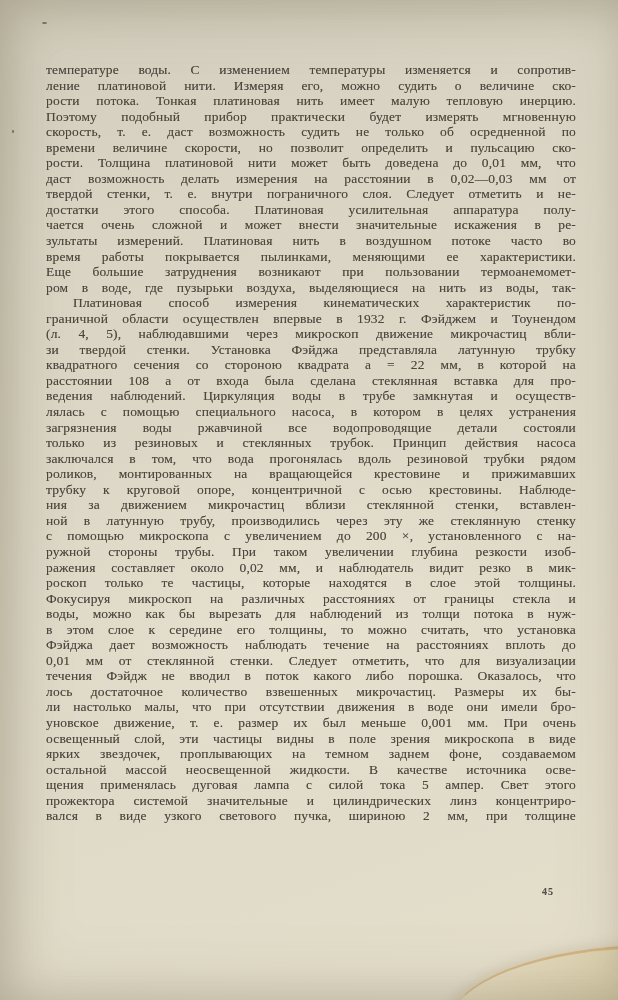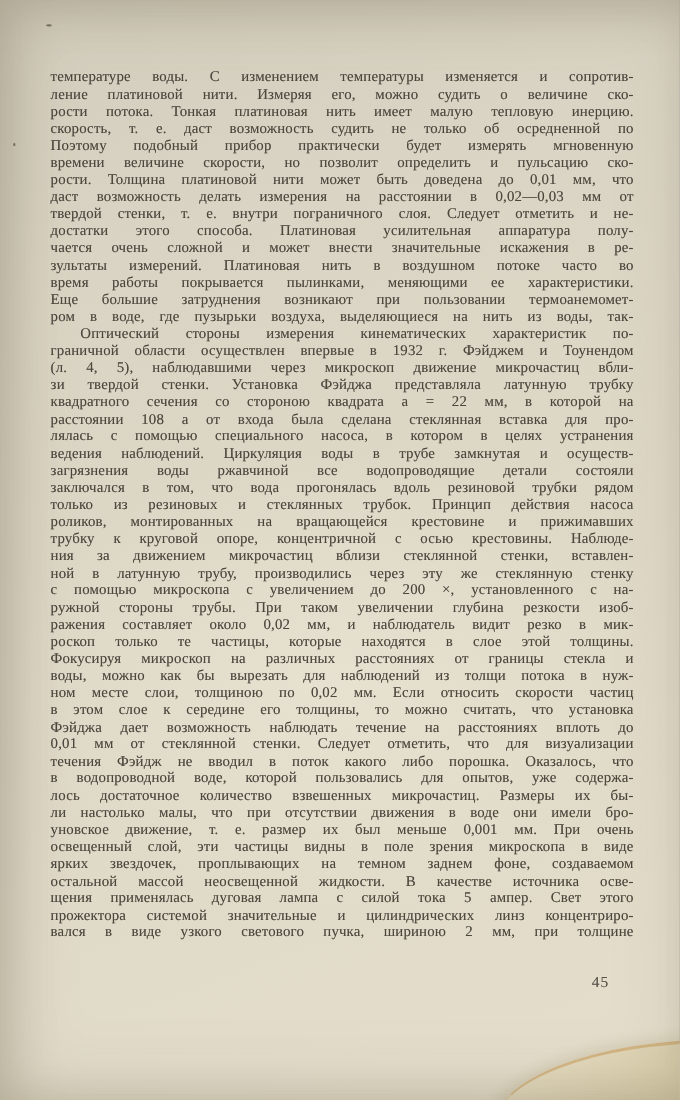--- a/index.html
+++ b/index.html
@@ -47,24 +47,25 @@
   .line.last-left {
     text-align-last: left;
   }
   .line.first-indent {
     text-indent: 27px;
   }
   .page-number {
     position: absolute;
     top: 886px;
     right: 76px;
-    font-size: 14px;
+    font-size: 10px;
     letter-spacing: 1px;
     color: #56524a;
     text-shadow: 0 0 0.5px rgba(80,76,68,0.4);
+    font-weight: bold;
   }
   .page-curl {
     position: absolute;
     right: -24px;
     bottom: -26px;
     width: 205px;
     height: 78px;
     border-top-left-radius: 100%;
     background: linear-gradient(135deg, #e9e0c7 0%, #ddd2b2 55%, #d3c6a2 100%);
     border-top: 3px solid rgba(198,153,88,0.55);
@@ -85,61 +86,59 @@
 
 <div class="page">
   <span class="speck s1"></span>
   <span class="speck s2"></span>
 
   <div class="text-block">
       <div class="para">
         <div class="line">температуре воды. С изменением температуры изменяется и сопротив-</div>
         <div class="line">ление платиновой нити. Измеряя его, можно судить о величине ско-</div>
         <div class="line">рости потока. Тонкая платиновая нить имеет малую тепловую инерцию.</div>
+        <div class="line">Поэтому подобный прибор практически будет измерять мгновенную</div>
         <div class="line">скорость, т. е. даст возможность судить не только об осредненной по</div>
-        <div class="line">Поэтому подобный прибор практически будет измерять мгновенную</div>
         <div class="line">времени величине скорости, но позволит определить и пульсацию ско-</div>
         <div class="line">рости. Толщина платиновой нити может быть доведена до 0,01 мм, что</div>
         <div class="line">даст возможность делать измерения на расстоянии в 0,02—0,03 мм от</div>
         <div class="line">твердой стенки, т. е. внутри пограничного слоя. Следует отметить и не-</div>
         <div class="line">достатки этого способа. Платиновая усилительная аппаратура полу-</div>
         <div class="line">чается очень сложной и может внести значительные искажения в ре-</div>
         <div class="line">зультаты измерений. Платиновая нить в воздушном потоке часто во</div>
         <div class="line">время работы покрывается пылинками, меняющими ее характеристики.</div>
         <div class="line">Еще большие затруднения возникают при пользовании термоанемомет-</div>
         <div class="line">ром в воде, где пузырьки воздуха, выделяющиеся на нить из воды, так-</div>
       </div>
       <div class="para">
-        <div class="line first-indent">Оптический стороны измерения кинематических характеристик по-</div>
+        <div class="line first-indent">Платиновая способ измерения кинематических характеристик по-</div>
         <div class="line">граничной области осуществлен впервые в 1932 г. Фэйджем и Тоунендом</div>
         <div class="line">(л. 4, 5), наблюдавшими через микроскоп движение микрочастиц вбли-</div>
         <div class="line">зи твердой стенки. Установка Фэйджа представляла латунную трубку</div>
         <div class="line">квадратного сечения со стороною квадрата a = 22 мм, в которой на</div>
         <div class="line">расстоянии 108 a от входа была сделана стеклянная вставка для про-</div>
+        <div class="line">ведения наблюдений. Циркуляция воды в трубе замкнутая и осуществ-</div>
         <div class="line">лялась с помощью специального насоса, в котором в целях устранения</div>
-        <div class="line">ведения наблюдений. Циркуляция воды в трубе замкнутая и осуществ-</div>
         <div class="line">загрязнения воды ржавчиной все водопроводящие детали состояли</div>
+        <div class="line">только из резиновых и стеклянных трубок. Принцип действия насоса</div>
         <div class="line">заключался в том, что вода прогонялась вдоль резиновой трубки рядом</div>
-        <div class="line">только из резиновых и стеклянных трубок. Принцип действия насоса</div>
         <div class="line">роликов, монтированных на вращающейся крестовине и прижимавших</div>
         <div class="line">трубку к круговой опоре, концентричной с осью крестовины. Наблюде-</div>
         <div class="line">ния за движением микрочастиц вблизи стеклянной стенки, вставлен-</div>
         <div class="line">ной в латунную трубу, производились через эту же стеклянную стенку</div>
         <div class="line">с помощью микроскопа с увеличением до 200 ×, установленного с на-</div>
         <div class="line">ружной стороны трубы. При таком увеличении глубина резкости изоб-</div>
         <div class="line">ражения составляет около 0,02 мм, и наблюдатель видит резко в мик-</div>
         <div class="line">роскоп только те частицы, которые находятся в слое этой толщины.</div>
         <div class="line">Фокусируя микроскоп на различных расстояниях от границы стекла и</div>
         <div class="line">воды, можно как бы вырезать для наблюдений из толщи потока в нуж-</div>
-        <div class="line">ном месте слои, толщиною по 0,02 мм. Если относить скорости частиц</div>
         <div class="line">в этом слое к середине его толщины, то можно считать, что установка</div>
         <div class="line">Фэйджа дает возможность наблюдать течение на расстояниях вплоть до</div>
         <div class="line">0,01 мм от стеклянной стенки. Следует отметить, что для визуализации</div>
         <div class="line">течения Фэйдж не вводил в поток какого либо порошка. Оказалось, что</div>
-        <div class="line">в водопроводной воде, которой пользовались для опытов, уже содержа-</div>
         <div class="line">лось достаточное количество взвешенных микрочастиц. Размеры их бы-</div>
         <div class="line">ли настолько малы, что при отсутствии движения в воде они имели бро-</div>
         <div class="line">уновское движение, т. е. размер их был меньше 0,001 мм. При очень</div>
         <div class="line">освещенный слой, эти частицы видны в поле зрения микроскопа в виде</div>
         <div class="line">ярких звездочек, проплывающих на темном заднем фоне, создаваемом</div>
         <div class="line">остальной массой неосвещенной жидкости. В качестве источника осве-</div>
         <div class="line">щения применялась дуговая лампа с силой тока 5 ампер. Свет этого</div>
         <div class="line">прожектора системой значительные и цилиндрических линз концентриро-</div>
         <div class="line">вался в виде узкого светового пучка, шириною 2 мм, при толщине</div>
       </div>

